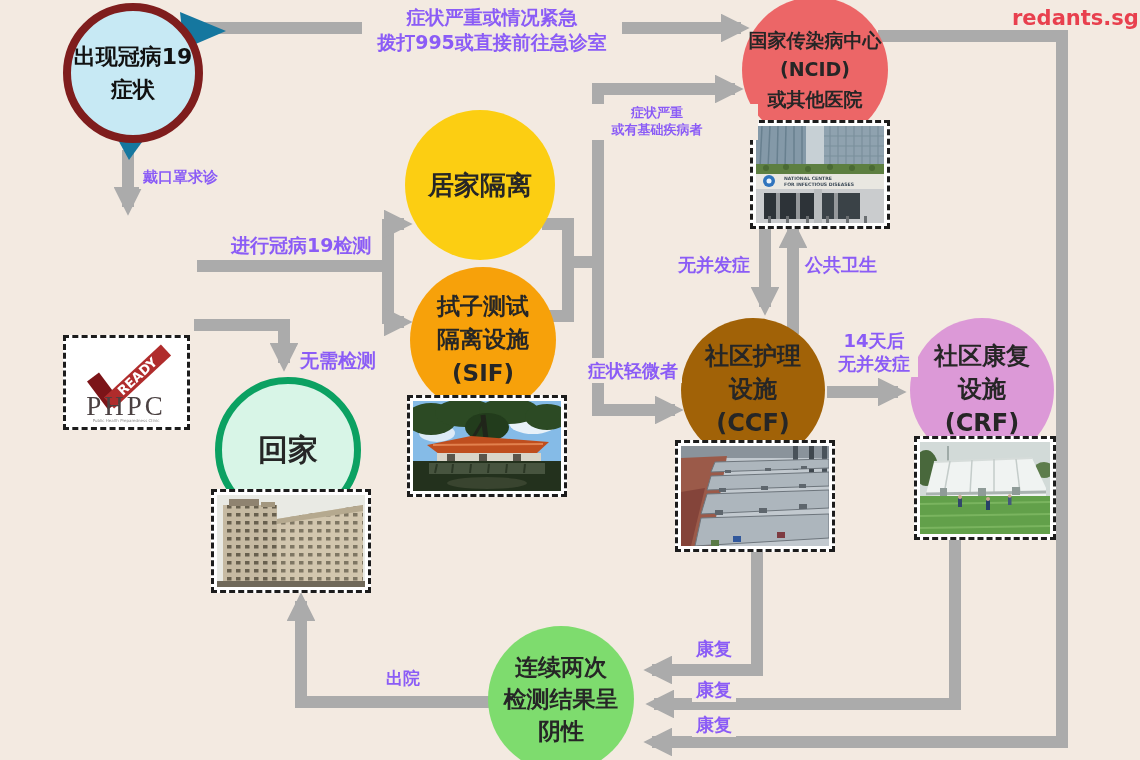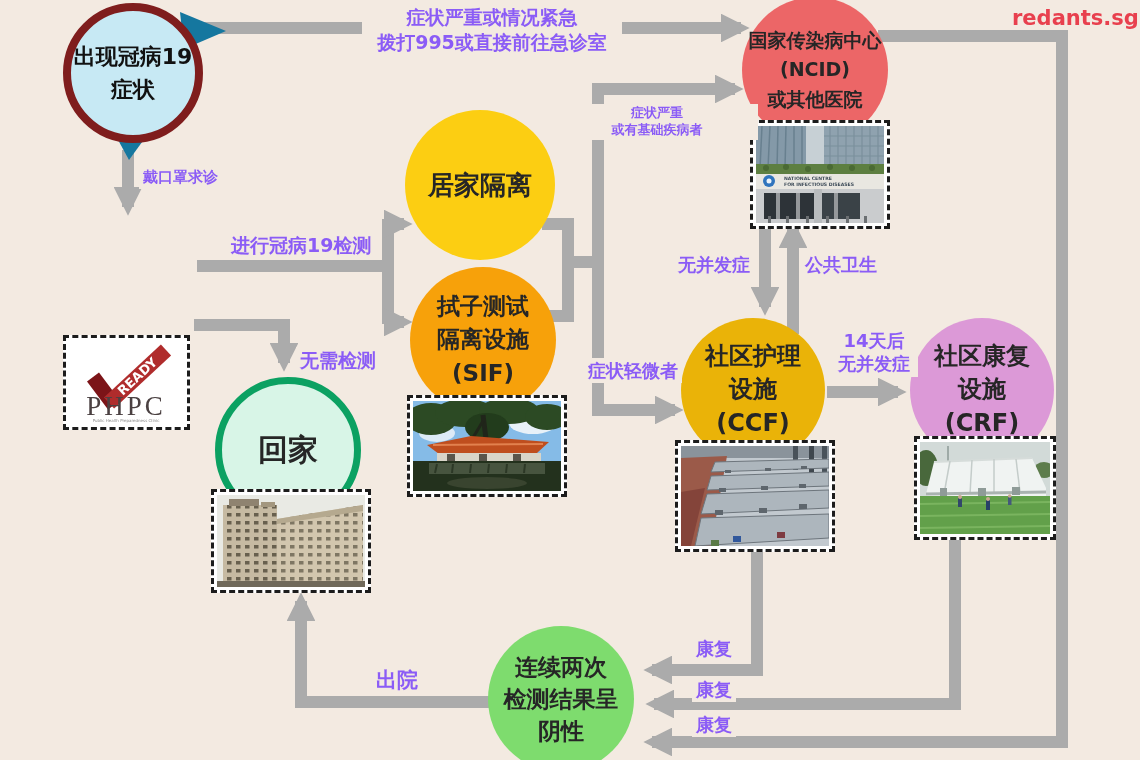--- a/index.html
+++ b/index.html
@@ -8,21 +8,21 @@
   .layer{position:absolute;left:0;top:0;z-index:1;}
   .circle{position:absolute;border-radius:50%;display:flex;align-items:center;justify-content:center;
     text-align:center;font-weight:bold;color:#262626;white-space:pre-line;z-index:2;}
   #n-symptom{left:63px;top:3px;width:124px;height:124px;background:#c7e9f4;border:8px solid #7f1d1d;
     font-size:22px;line-height:1.5;z-index:3;color:#111;}
   #n-phpc{left:63px;top:221px;width:144px;height:144px;background:#dccff6;font-size:24px;line-height:1.5;}
   #n-hq{left:405px;top:110px;width:150px;height:150px;background:#fcce12;font-size:26px;}
   #n-sif{left:410px;top:267px;width:146px;height:146px;background:#f7a10a;font-size:23px;line-height:1.45;}
   #n-gohome{left:215px;top:377px;width:132px;height:132px;background:#d8f5e7;border:7px solid #0ba162;font-size:30px;}
   #n-ncid{left:742px;top:-3px;width:146px;height:146px;background:#ec6667;font-size:19px;line-height:1.55;}
-  #n-ccf{left:681px;top:318px;width:144px;height:144px;background:#eab308;font-size:24px;line-height:1.4;}
+  #n-ccf{left:681px;top:318px;width:144px;height:144px;background:#a16207;font-size:24px;line-height:1.4;}
   #n-crf{left:910px;top:318px;width:144px;height:144px;background:#dc99d7;font-size:24px;line-height:1.4;text-align:center;}
   #n-negative{left:488px;top:626px;width:146px;height:146px;background:#7edc6e;font-size:23px;line-height:1.4;}
   .photo{position:absolute;background:#fff;border:3px dashed #1c1c1c;padding:3px;z-index:4;line-height:0;}
   #p-ncid{left:750px;top:120px;}
   #p-sif{left:407px;top:395px;}
   #p-hdb{left:211px;top:489px;}
   #p-ccf{left:675px;top:440px;}
   #p-crf{left:914px;top:436px;}
   #p-phpc{left:63px;top:335px;}
   .lbl{position:absolute;font-weight:bold;color:#8b5cf6;background:#f3eae1;white-space:pre-line;
@@ -33,21 +33,21 @@
   #l-test{left:227px;top:232px;font-size:19px;}
   #l-notest{left:296px;top:347px;font-size:19px;}
   #l-severe{left:556px;top:104px;width:194px;font-size:13px;}
   #l-mild{left:584px;top:358px;}
   #l-improve{left:674px;top:252px;}
   #l-worsen{left:801px;top:252px;}
   #l-days14{left:830px;top:328px;width:80px;}
   #l-rec1{left:692px;top:636px;}
   #l-rec2{left:692px;top:677px;}
   #l-rec3{left:692px;top:712px;}
-  #l-discharge{left:372px;top:666px;font-size:21px;}
+  #l-discharge{left:382px;top:666px;font-size:17px;}
   #watermark{left:1008px;top:4px;font-size:21px;font-weight:bold;color:#e8404e;background:transparent;z-index:6;}
 </style>
 </head>
 <body>
 
 <div class="stage">
 
   <svg class="layer" width="1140" height="760">
     <defs>
       <marker id="ah" viewBox="0 0 10 10" refX="7" refY="5" markerWidth="2.4" markerHeight="2.4" orient="auto" markerUnits="strokeWidth">

